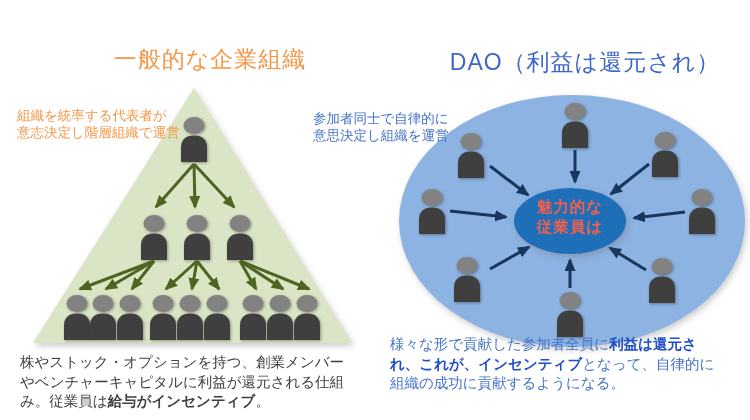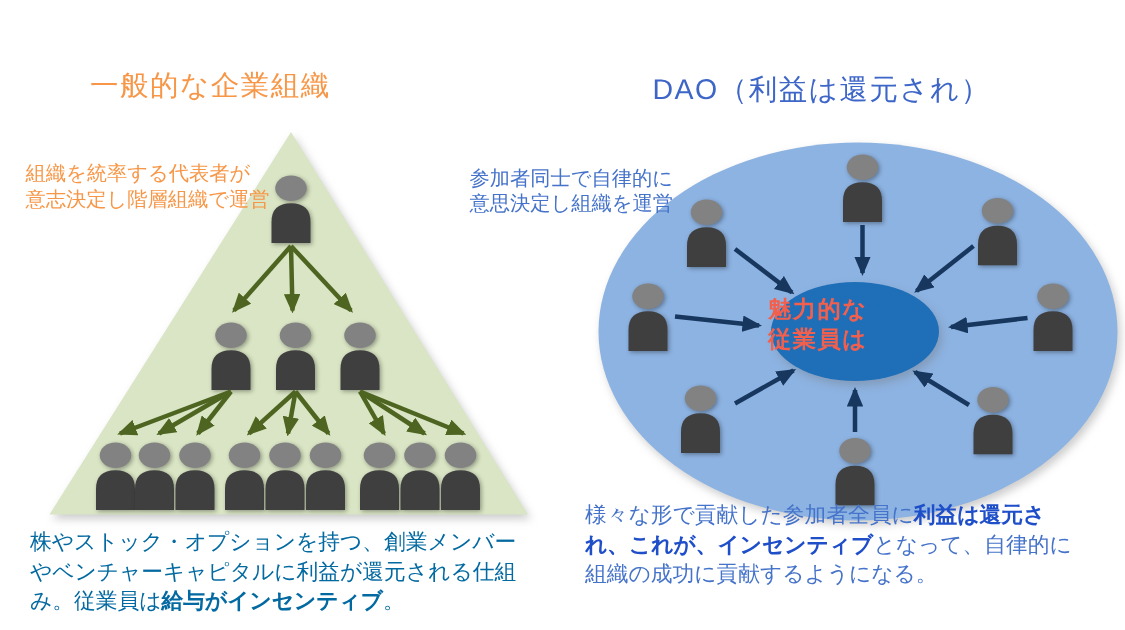--- a/index.html
+++ b/index.html
@@ -13,33 +13,33 @@
   .p-body{fill:#3F3F3F;}
   .person{filter:drop-shadow(1.5px 1.5px 1.5px rgba(0,0,0,0.35));}
   .shape-shadow{filter:drop-shadow(2px 3px 3px rgba(110,110,110,0.35));}
   .arr{fill:none;stroke-width:3;}
   .arr.olive{stroke:#4E6421;}
   .arr.navy{stroke:#17375E;}
   .mh-olive{fill:#4E6421;}
   .mh-navy{fill:#17375E;}
   
   .abs{position:absolute;}
-  .title{font-size:19px;letter-spacing:1px;text-align:left;white-space:nowrap;}
+  .title{font-size:23px;letter-spacing:1px;text-align:center;white-space:nowrap;}
   .title.left{color:#F79646;left:60px;top:44px;width:300px;}
   .title.right{color:#3D66C8;left:435px;top:47px;width:300px;}
   .note{font-size:13.5px;line-height:17px;white-space:nowrap;}
   .note.left{color:#F79646;left:17px;top:107px;}
   .note.right{color:#4573C9;left:313px;top:110px;}
   .caption{font-size:14.5px;line-height:19.5px;width:332px;word-break:break-all;}
-  .caption.left{color:#0369a1;left:20px;top:353px;}
+  .caption.left{color:#404040;left:20px;top:353px;}
   .caption.right{color:#4573C9;left:390px;top:335px;width:325px;}
   .caption b{font-weight:bold;}
   .caption.right b{color:#1F4EC9;}
   .vision{
-    left:512px;top:197px;width:116px;
+    left:512px;top:197px;width:116px;text-align:center;
     color:#F2604D;font-size:15.5px;font-weight:bold;line-height:20px;letter-spacing:1px;
   }
 </style>
 </head>
 <body>
 
 <div class="canvas">
 
   <svg class="diagram" width="750" height="420" viewBox="0 0 750 420">
     <defs>

